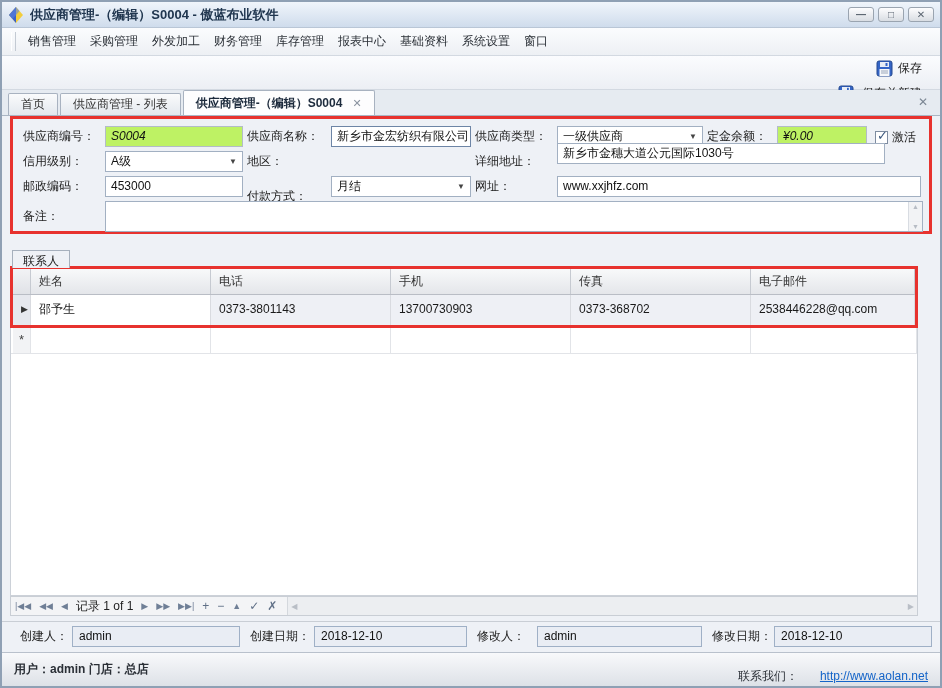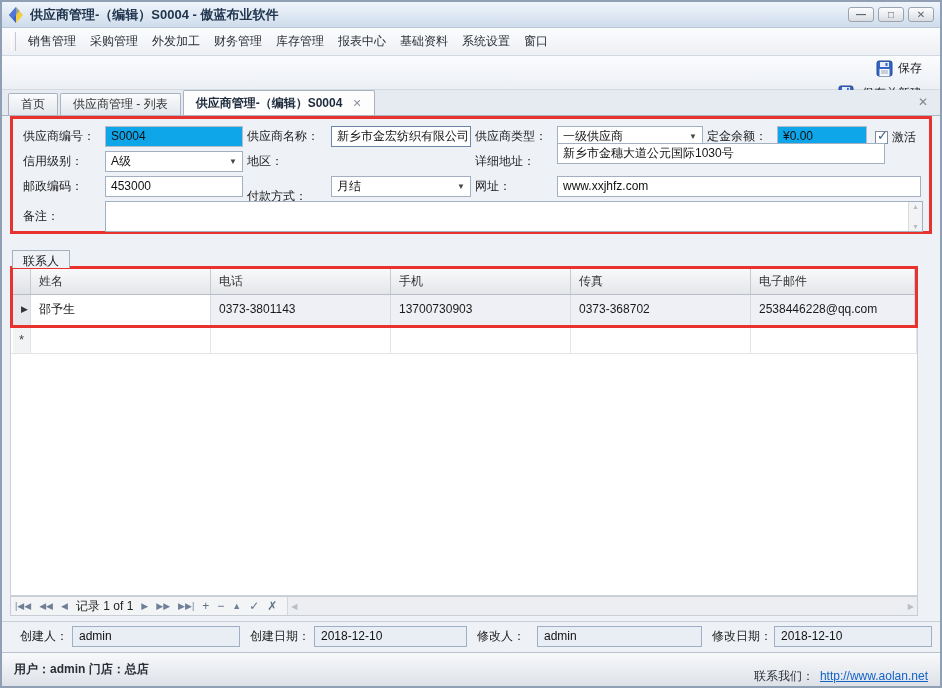--- a/index.html
+++ b/index.html
@@ -29,21 +29,21 @@
   .tab.active { height:25px; background:#fdfdfe; font-weight:bold; color:#1d2b3d; position:relative; z-index:2; }
   .tab .tab-close { margin-left:10px; color:#8a93a0; font-weight:bold; font-size:11px; }
   .tabbar-close { position:absolute; right:12px; top:5px; color:#7c8794; font-size:12px; font-weight:bold; }
 
   
   .content { position:relative; height:536px; background:#eef1f6; }
 
   .form-box { position:absolute; left:8px; right:8px; top:0; height:118px; border:3px solid #e7322e; background:#eef1f6; }
   .f-label { position:absolute; font-size:12px; color:#222; line-height:21px; white-space:nowrap; }
   .f-input { position:absolute; height:21px; background:#fff; border:1px solid #a2b0c2; font-size:12px; color:#111; line-height:19px; padding:0 5px; white-space:nowrap; overflow:hidden; }
-  .f-input.ro { background:#0ea5e9; border-color:#b3bcc8; }
+  .f-input.ro { background:#bef264; border-color:#b3bcc8;font-style:italic; }
   .f-combo { display:flex; align-items:center; }
   .f-combo .val { flex:1; overflow:hidden; white-space:nowrap; }
   .arrow-down { font-size:8px; color:#444; padding-left:4px; }
   .dots { color:#444; font-weight:bold; letter-spacing:1px; padding-left:4px; font-size:11px; line-height:10px; }
   .chk-wrap { position:absolute; display:flex; align-items:center; gap:4px; }
   .chk-box { width:13px; height:13px; background:#fff; border:1px solid #7e8ca0; position:relative; }
   .chk-box .tick { position:absolute; left:1px; top:-4px; font-size:13px; font-weight:bold; color:#3c587e; }
   .remark-area { position:absolute; left:92px; right:6px; top:82px; height:31px; background:#fff; border:1px solid #a2b0c2; }
   .v-scroll { position:absolute; right:0; top:0; bottom:0; width:14px; background:#f2f3f5; border-left:1px solid #d8dce2; display:flex; flex-direction:column; justify-content:space-between; align-items:center; padding:1px 0; }
   .v-scroll span { font-size:7px; color:#b7bcc4; }
@@ -72,21 +72,21 @@
   .nav-scroll { flex:1; align-self:stretch; margin-left:6px; background:#eceef1; border-left:1px solid #d4d8dd; display:flex; align-items:center; justify-content:space-between; padding:0 3px; }
   .nav-scroll span { font-size:8px; color:#b9bec6; }
 
   .fieldsbar { position:absolute; left:0; right:0; top:505px; height:31px; background:#eef1f6; border-top:1px solid #c9ced5; }
   .fb-label { position:absolute; top:6px; font-size:12px; color:#222; white-space:nowrap; }
   .fb-input { position:absolute; top:4px; height:21px; background:#e9edf4; border:1px solid #9fb0c6; font-size:12px; color:#111; line-height:19px; padding:0 6px; }
 
   
   .statusbar { height:34px; background:linear-gradient(#f8f9fb,#dde1e7); border-top:1px solid #b9c1cc; display:flex; align-items:center; justify-content:space-between; padding:3px 12px; }
   .status-left { font-size:12px; color:#2a2f36; font-weight:bold; }
-  .status-right { font-size:12px; color:#2a2f36; display:flex; align-items:center; gap:6px;margin-top:13px; }
+  .status-right { font-size:12px; color:#2a2f36; display:flex; align-items:center; gap:22px;margin-top:13px; }
   .status-right a { color:#1464c8; text-decoration:underline; }
 </style>
 </head>
 <body>
 
 <div class="window">
 
   <div class="titlebar">
     <svg class="app-icon" viewBox="0 0 16 16">
       <polygon points="8,0 15,8 8,16 1,8" fill="#f2cd3c"></polygon>

